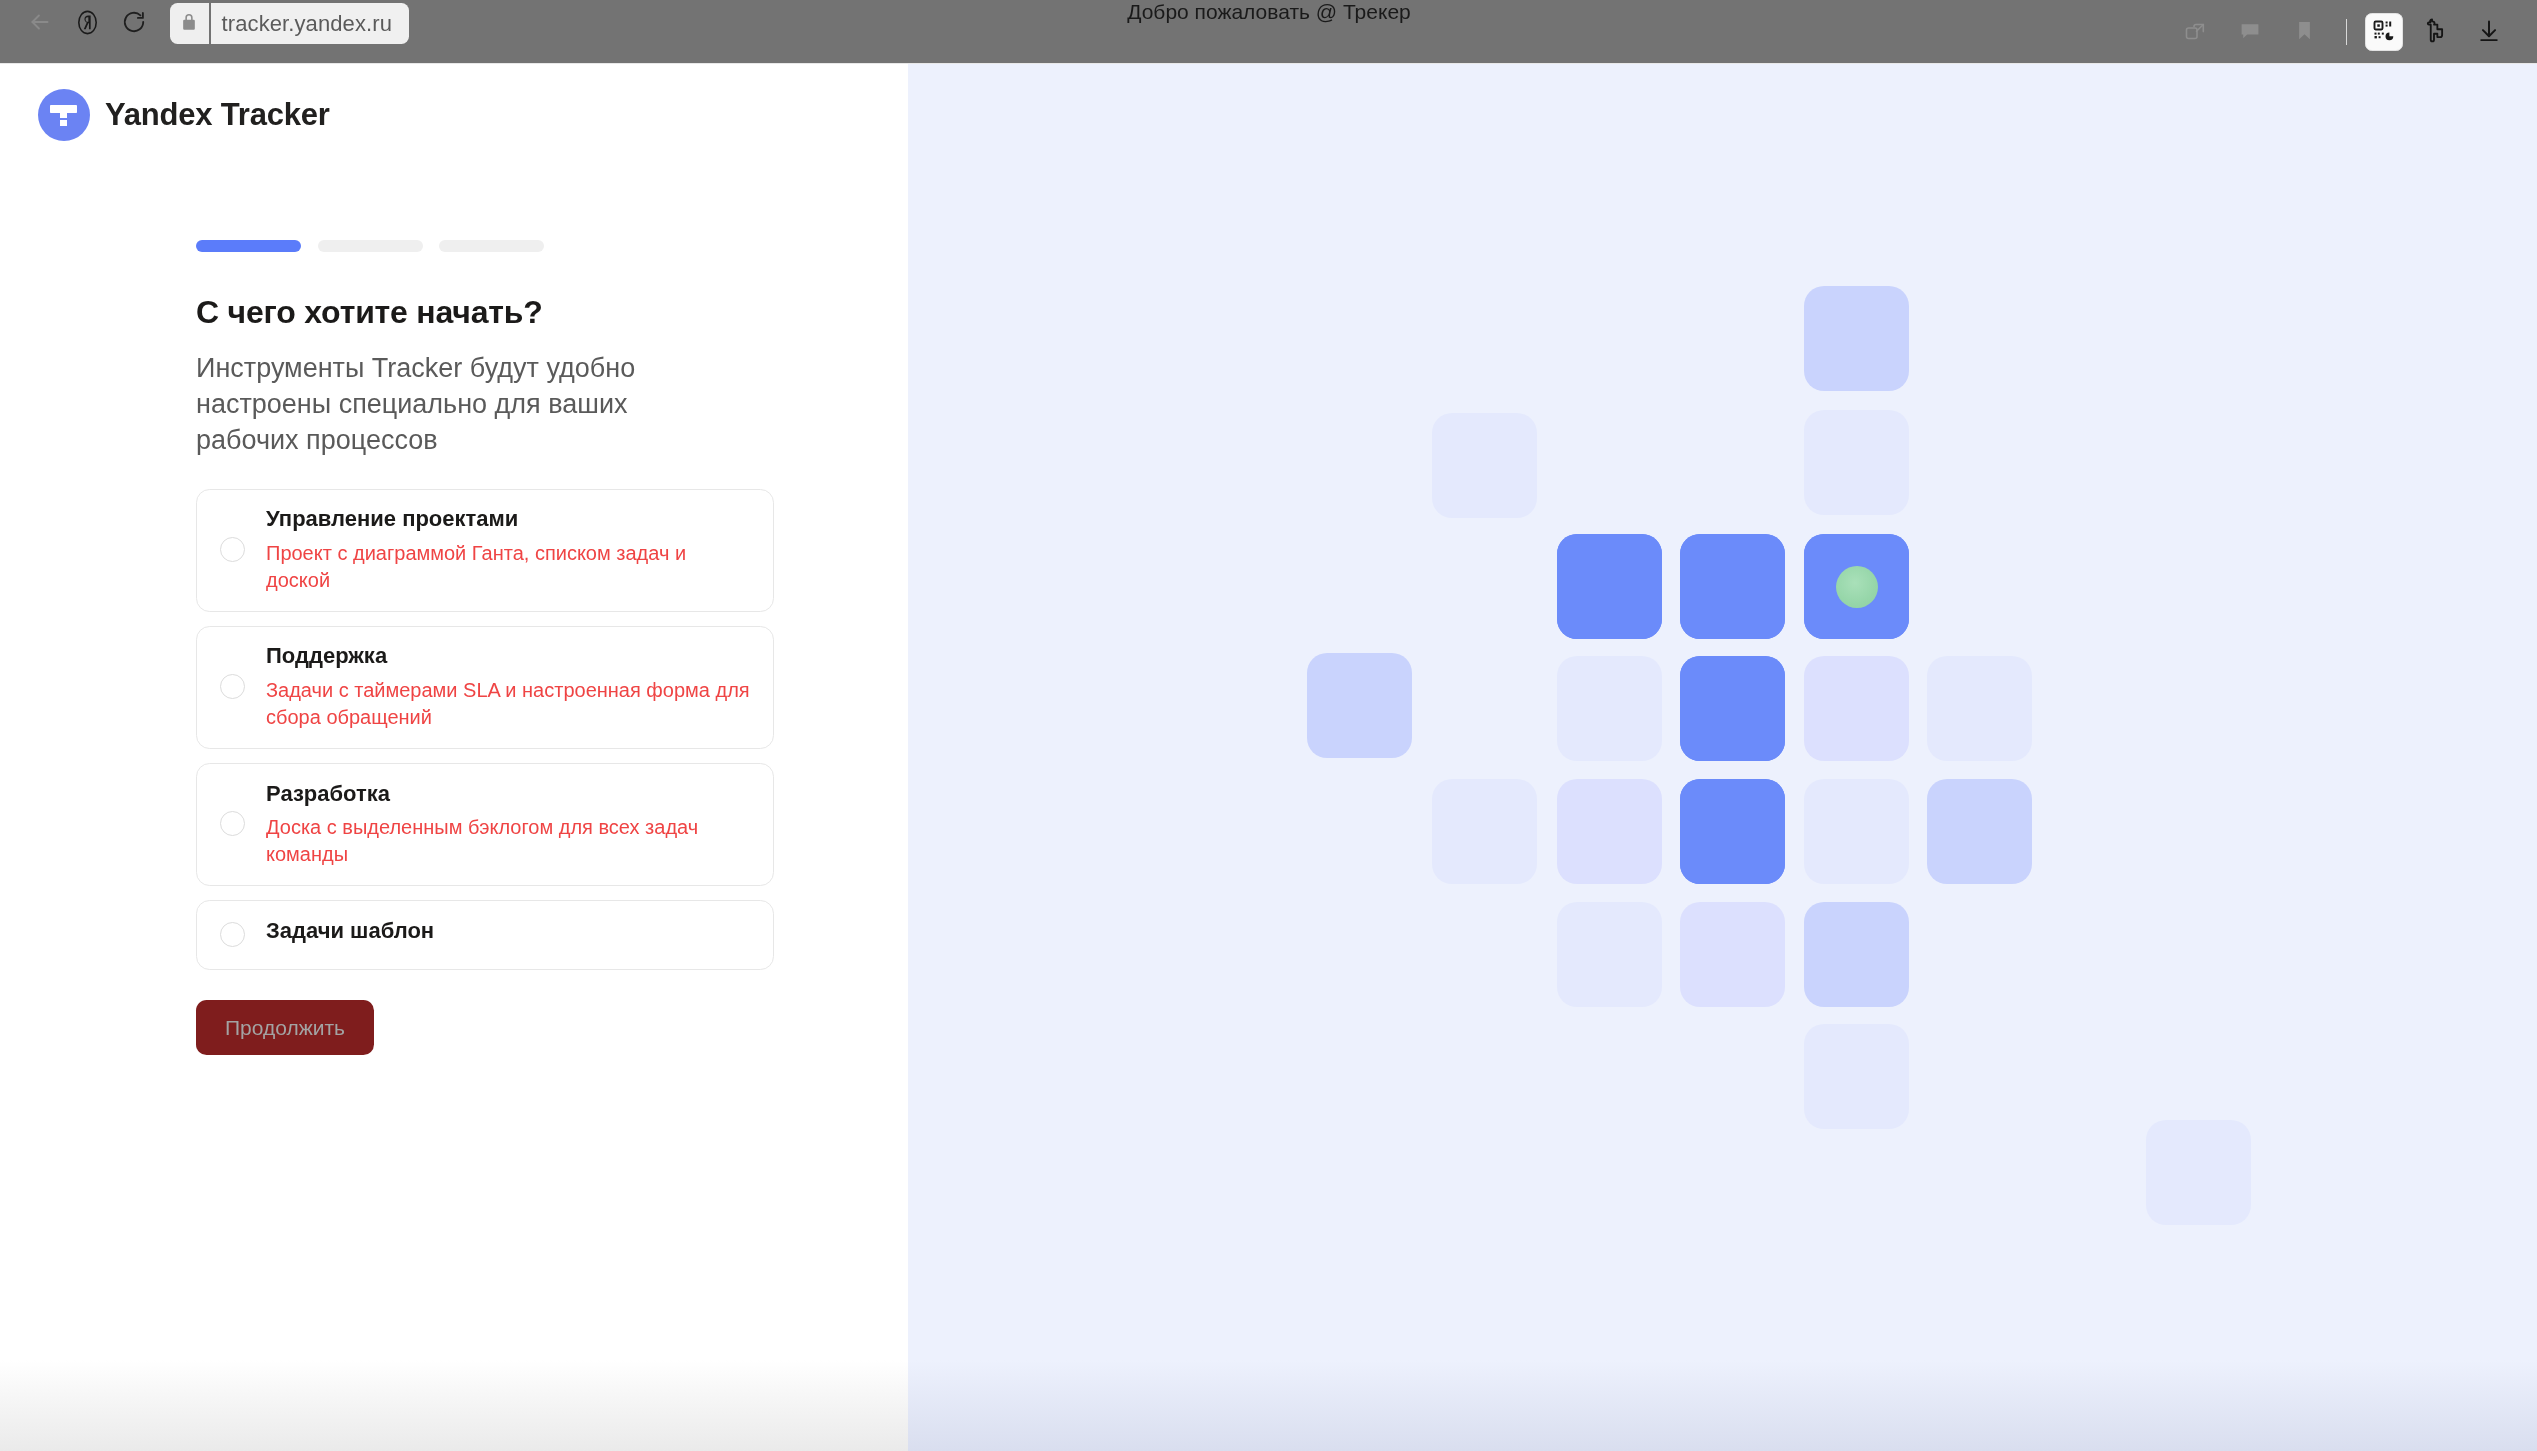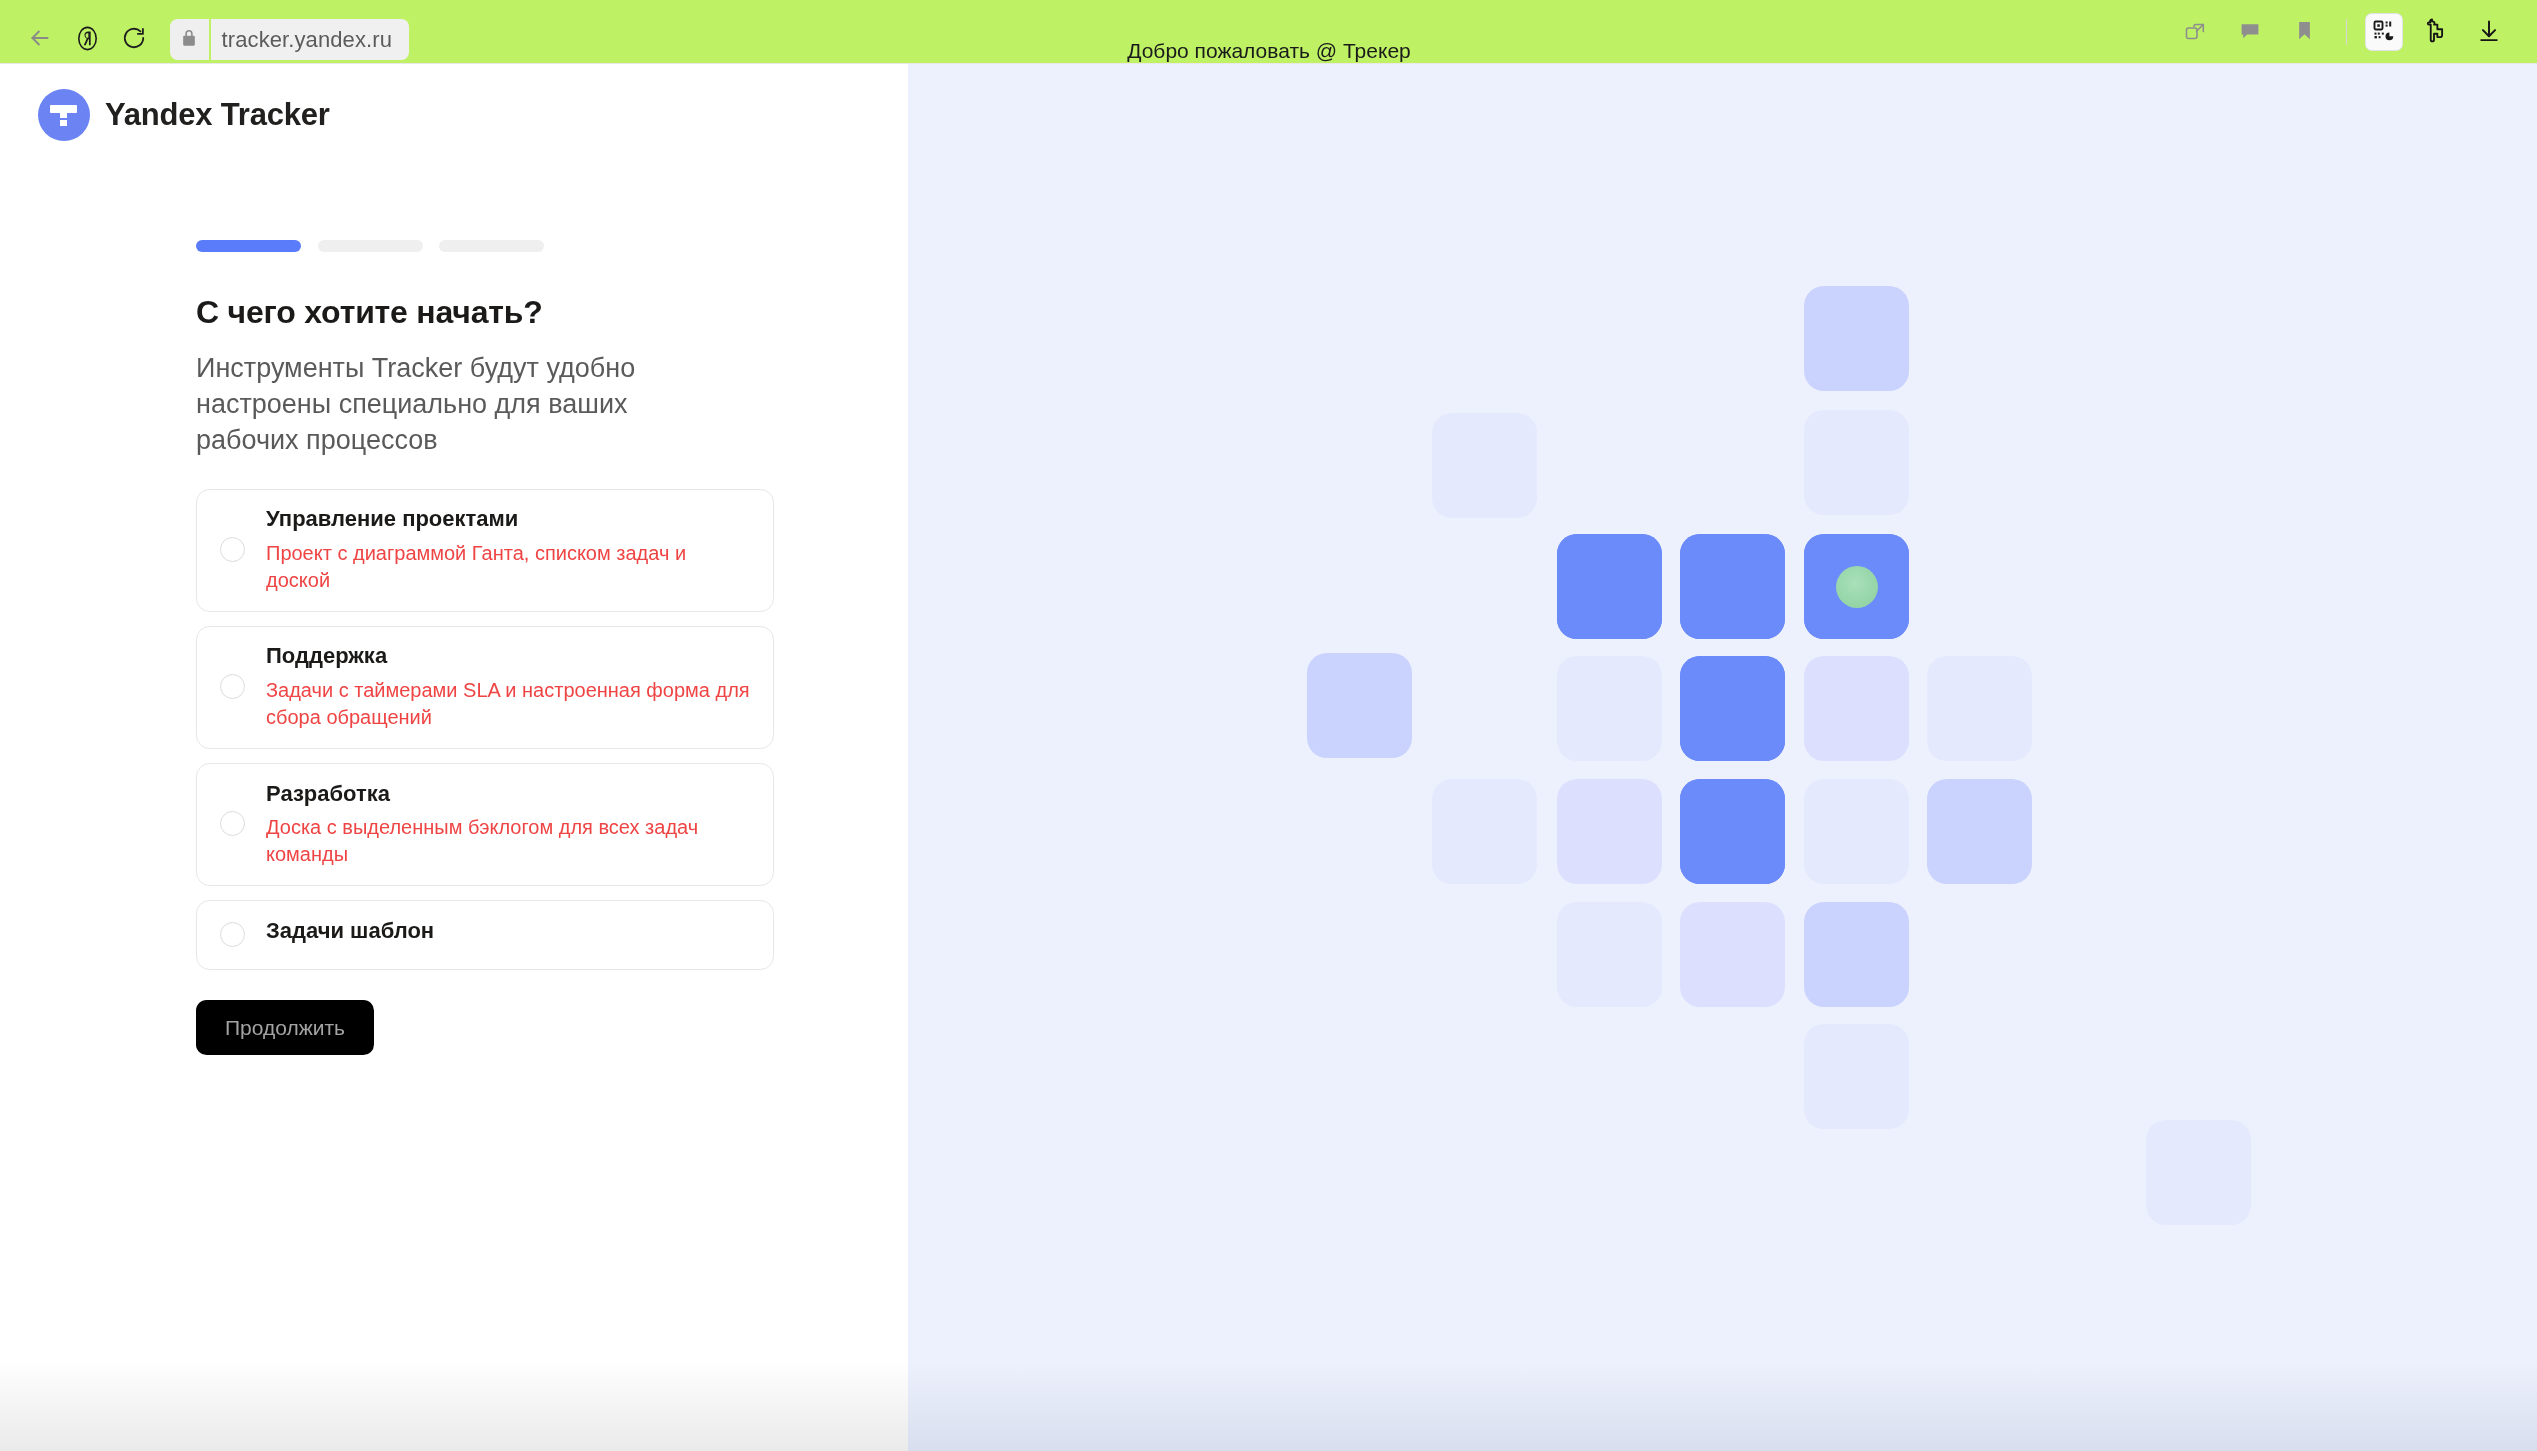--- a/index.html
+++ b/index.html
@@ -13,23 +13,23 @@
     font-family: "Liberation Sans", "DejaVu Sans", sans-serif;
     -webkit-font-smoothing: antialiased;
   }
 
   
   .browser-bar {
     position: absolute;
     left: 0; top: 0;
     width: 2538px;
     height: 64px;
-    background: #bef264;
-    display: flex;
-    align-items: flex-end;
+    background: #737373;
+    display: flex;
+    align-items: flex-start;
     border-bottom: 0.8px solid #e8e8e8;
   }
 
   .nav-group {
     display: flex;
     align-items: center;
     margin-left: 16.7px;
     gap: 0px;
   }
 
@@ -272,21 +272,21 @@
 
   .continue-btn {
     margin-top: 30px;
     display: inline-flex;
     align-items: center;
     justify-content: center;
     height: 55px;
     padding: 0 29px;
     border: none;
     border-radius: 10.6px;
-    background: #000000;
+    background: #7f1d1d;
     color: #a3a3a3;
     font-size: 21px;
     font-family: inherit;
     cursor: default;
   }
 
   
   .tile {
     position: absolute;
     border-radius: 20px;

